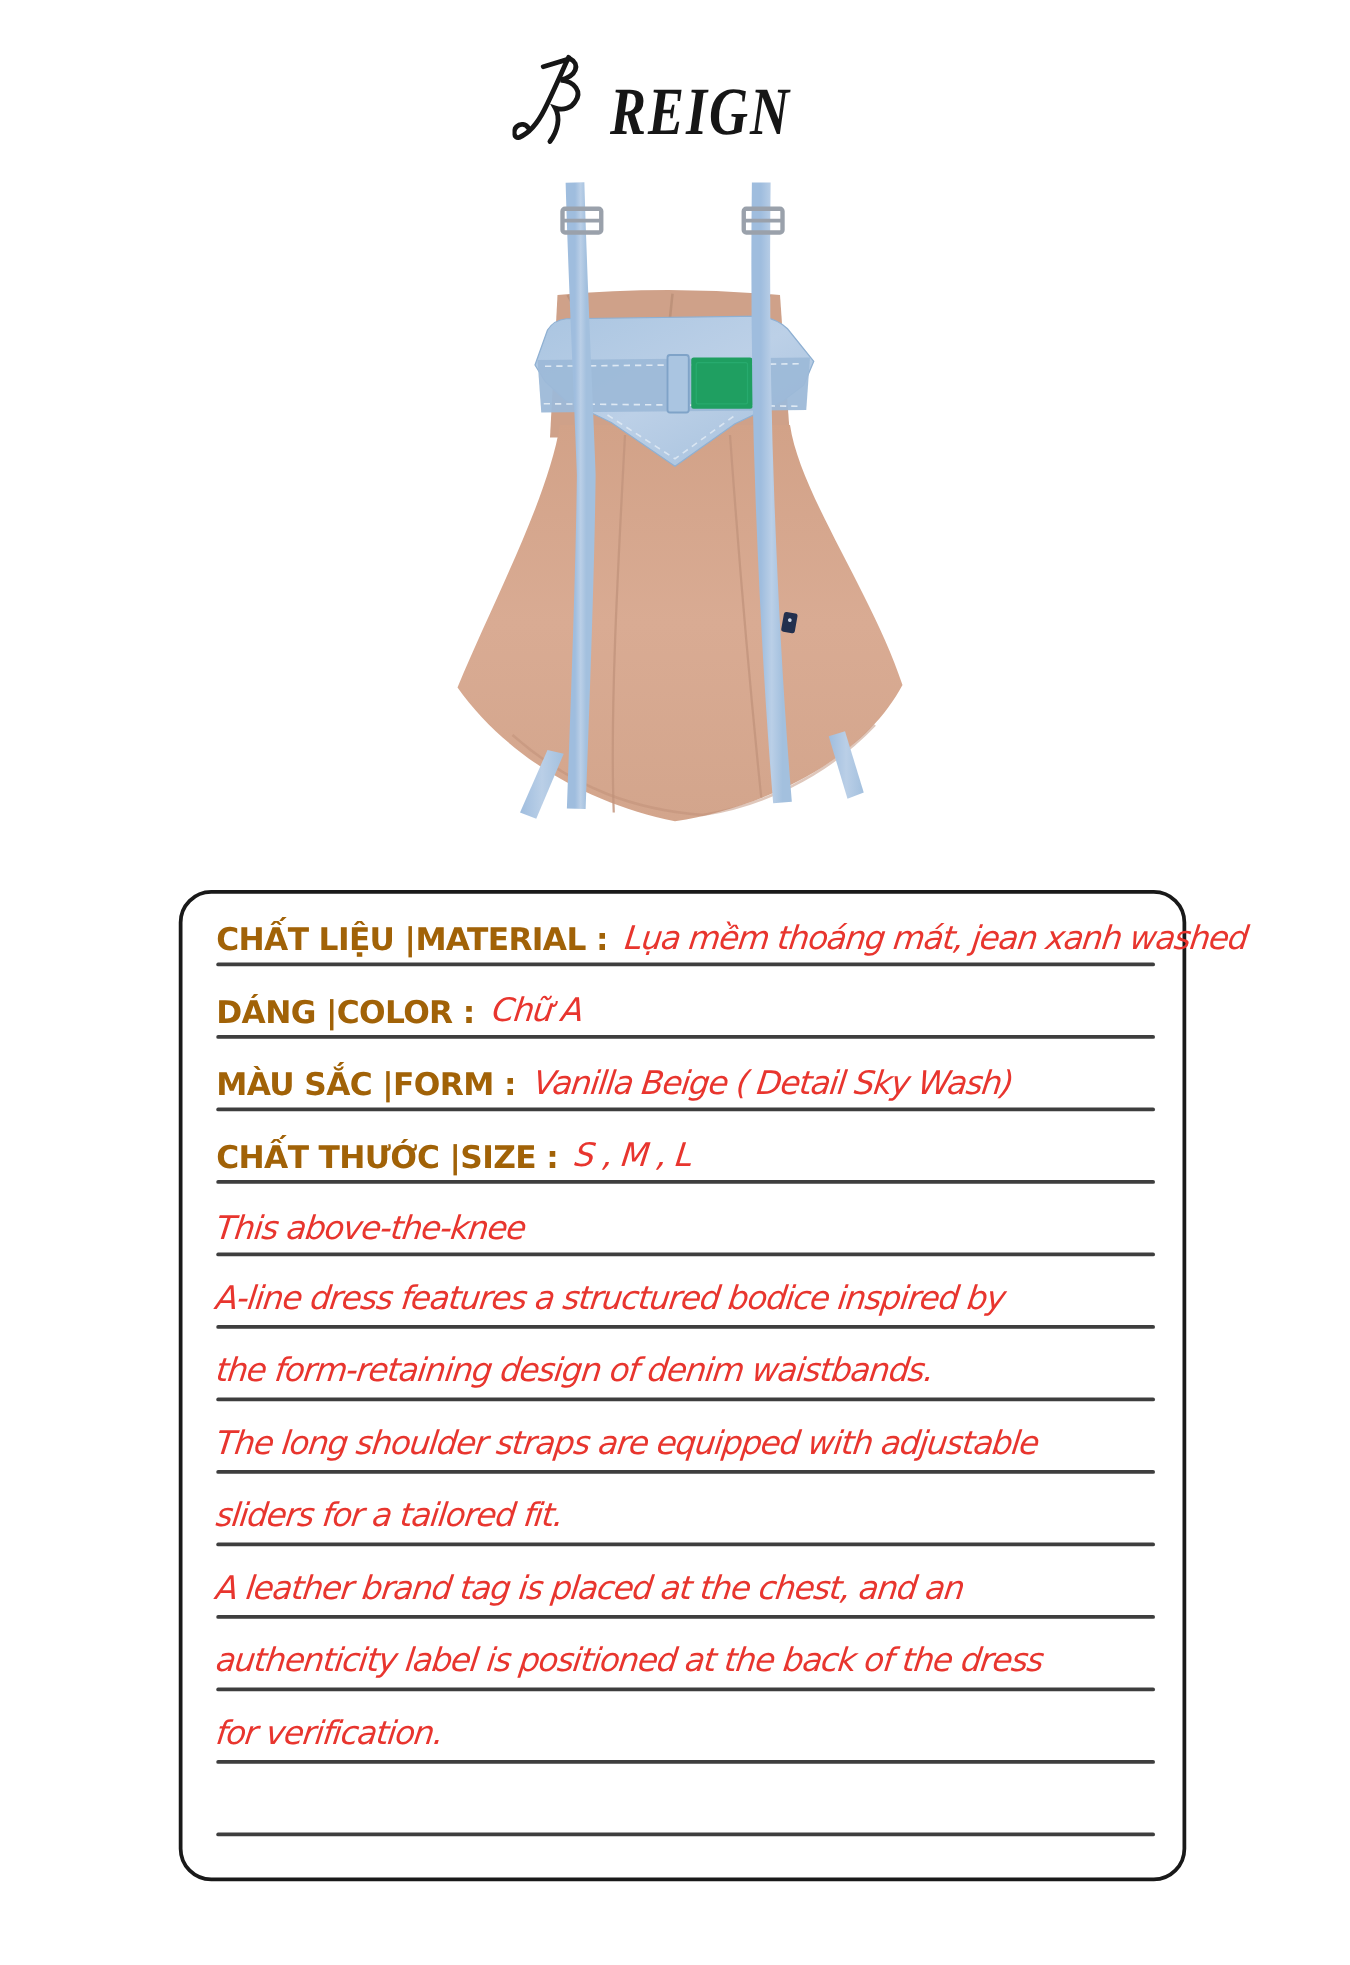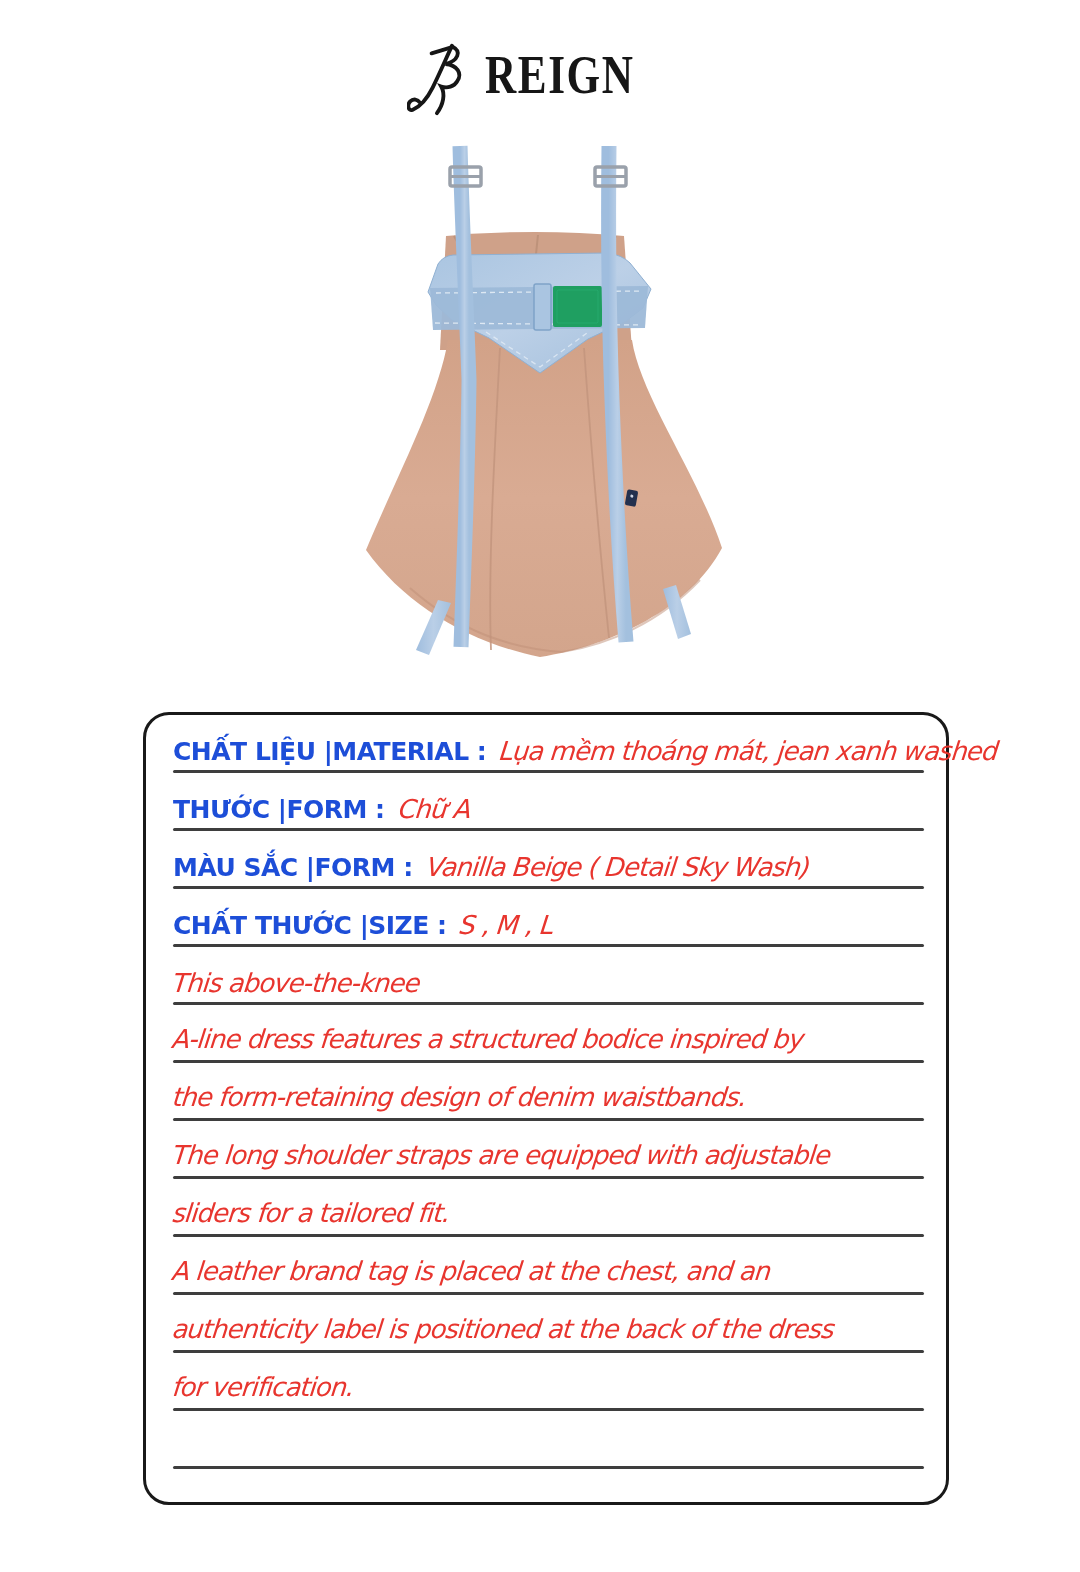--- a/index.html
+++ b/index.html
@@ -4,21 +4,21 @@
 <style>
   html,body{margin:0;padding:0;}
   body{
     width:1080px;height:1572px;position:relative;background:#ffffff;
     font-family:"DejaVu Sans","Liberation Sans",sans-serif;
     overflow:hidden;
   }
   
   .brand{
     position:absolute;left:0;right:0;top:42px;
-    display:flex;justify-content:center;align-items:flex-start;gap:16px;
+    display:flex;justify-content:center;align-items:flex-end;gap:16px;font-style:italic;
   }
   .brand-mark{width:62px;height:74px;}
   .brand-text{
     font-family:"Liberation Serif","DejaVu Serif",serif;
     font-size:54px;font-weight:600;color:#161616;letter-spacing:2px;
     transform:scaleX(.8);transform-origin:left center;line-height:1;
     padding-top:6px;
   }
   
   .photo{position:absolute;left:350px;top:140px;width:400px;height:530px;}
@@ -31,21 +31,21 @@
   .row{
     position:relative;height:58px;box-sizing:border-box;
     display:flex;align-items:flex-end;
     padding:0 22px 9px 27px;white-space:nowrap;
   }
   .rule{
     position:absolute;left:27px;right:22px;bottom:0;height:3px;
     background:#3e3e3e;border-radius:2px;
   }
   .label{
-    font-weight:bold;font-size:25px;color:#1d4ed8;letter-spacing:-0.5px;
+    font-weight:bold;font-size:25px;color:#a16207;letter-spacing:-0.5px;
     line-height:1;
   }
   .hand{
     font-style:italic;color:#e8352e;font-size:26px;line-height:1;
     letter-spacing:-1px;display:inline-block;transform:skewX(-7deg);
   }
   .row .label + .hand{margin-left:14px;}
   .row-para{padding-bottom:11px;}
 </style>
 </head>
@@ -131,21 +131,21 @@
 
 <section class="card">
 
   <div class="row">
     <span class="label">CHẤT LIỆU |MATERIAL :</span>
     <span class="hand">Lụa mềm thoáng mát, jean xanh washed</span>
     <span class="rule"></span>
   </div>
 
   <div class="row">
-    <span class="label">THƯỚC |FORM :</span>
+    <span class="label">DÁNG |COLOR :</span>
     <span class="hand">Chữ A</span>
     <span class="rule"></span>
   </div>
 
   <div class="row">
     <span class="label">MÀU SẮC |FORM :</span>
     <span class="hand">Vanilla Beige ( Detail Sky Wash)</span>
     <span class="rule"></span>
   </div>
 

